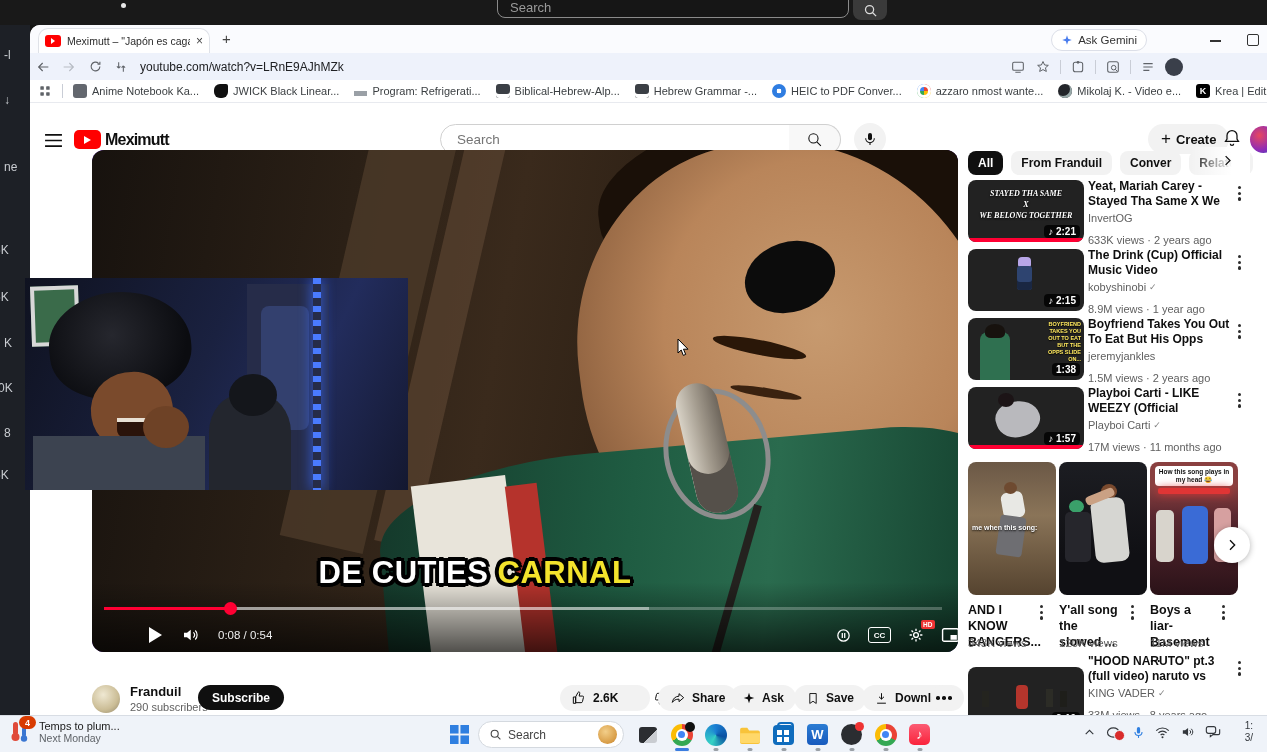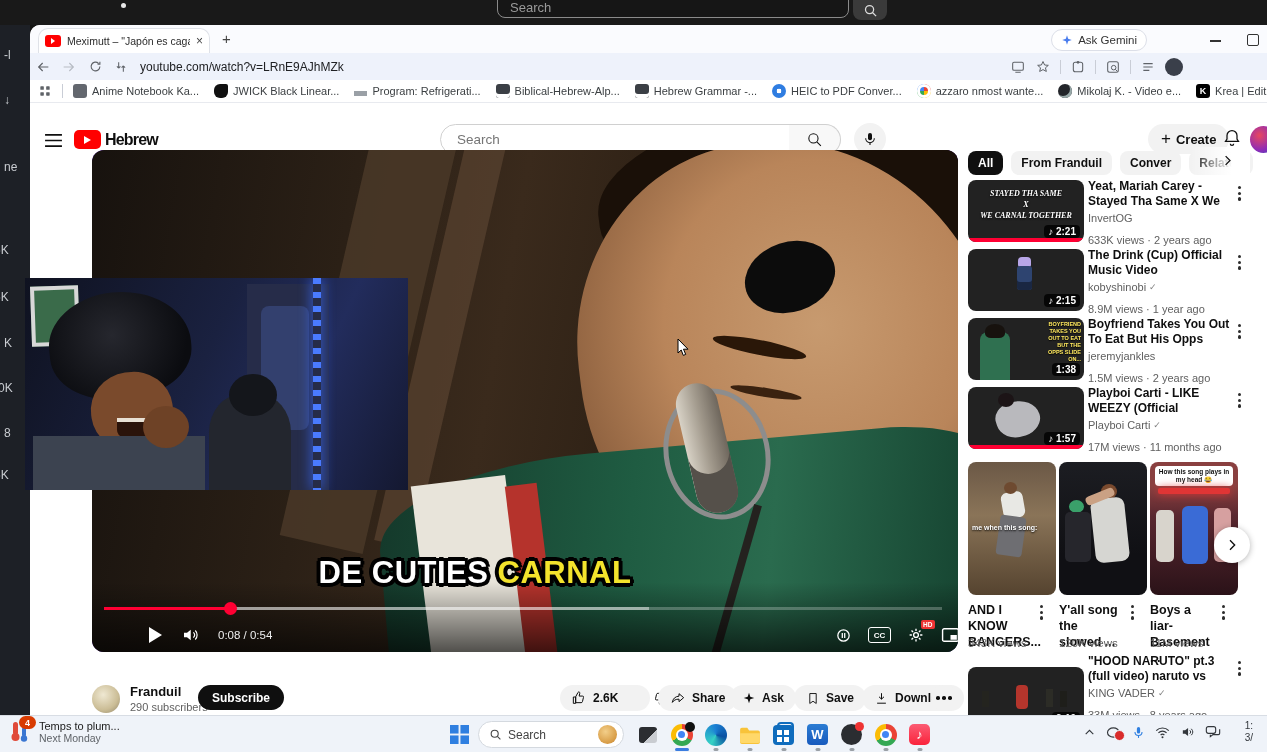--- a/index.html
+++ b/index.html
@@ -358,21 +358,21 @@
 
       <span class="yt-burger">
         <svg width="19" height="15" viewBox="0 0 20 16">
             <path d="M1 2h18M1 8h18M1 14h18" stroke="#0f0f0f" stroke-width="1.7"></path>
           </svg>
       </span>
       <div class="yt-logo">
         <span class="play">
             <i></i>
           </span>
-        <b>Hebrew</b>
+        <b>Meximutt</b>
       </div>
       <div class="yt-search">
         <input type="text" readonly="" placeholder="Search" style="">
       </div>
       <div class="yt-searchbtn">
         <span>
           <svg width="17" height="17" viewBox="0 0 24 24">
               <circle cx="10.5" cy="10.5" r="6.5" fill="none" stroke="#0f0f0f" stroke-width="1.5"></circle>
               <line x1="15.3" y1="15.3" x2="21" y2="21" stroke="#0f0f0f" stroke-width="1.5"></line>
             </svg>
@@ -557,21 +557,21 @@
         <svg width="15" height="15" viewBox="0 0 24 24">
             <path d="M9 5l7 7-7 7" fill="none" stroke="#0f0f0f" stroke-width="2"></path>
           </svg>
       </span>
 
       <div class="rel" style="top:77px">
         <div class="th th-1">
           <div class="lines">
               <div>STAYED THA SAME</div>
               <div>X</div>
-              <div>WE CARNAL TOGETHER</div>
+              <div>WE BELONG TOGETHER</div>
             </div>
           <div class="watch" style="width:100%"></div>
           <span class="dur">♪ 2:21</span>
         </div>
         <div class="tx">
           <div class="ti">Yeat, Mariah Carey - Stayed Tha Same X We Belong Together ...</div>
           <div class="ch">
               <span>InvertOG</span>
             </div>
           <div class="mt">633K views · 2 years ago</div>

